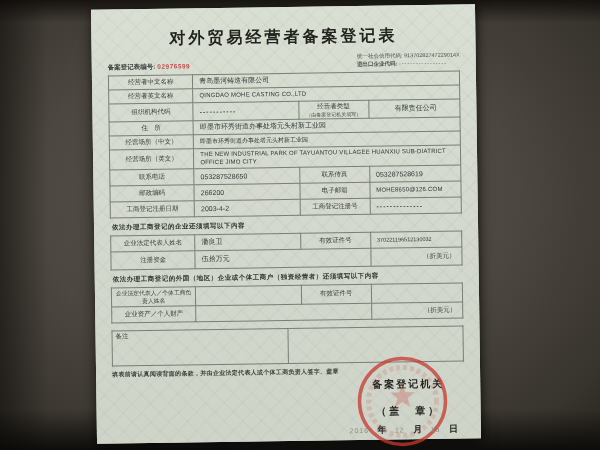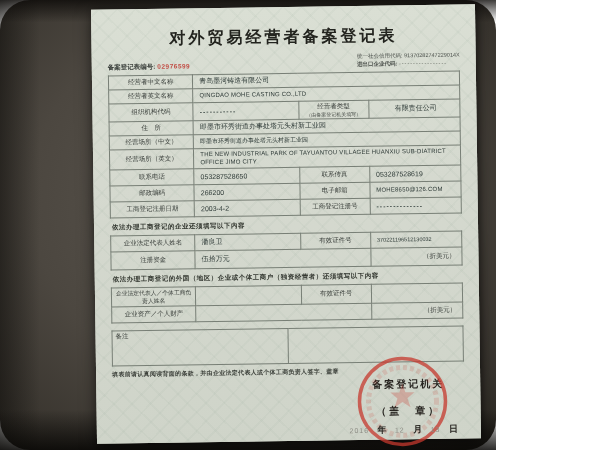--- a/index.html
+++ b/index.html
@@ -1,18 +1,18 @@
 <!DOCTYPE html>
 <html><head>
 <meta charset="utf-8">
 <style>
   html,body{margin:0;padding:0;}
   body{width:600px;height:450px;overflow:hidden;font-family:"Liberation Sans","DejaVu Sans",sans-serif;}
-  .scene{position:relative;width:496px;height:450px;
-    background:radial-gradient(ellipse at 46% 44%, #5b564f 0%, #4c4740 52%, #37332d 85%, #28251f 100%);border-radius:30px;}
+  .scene{position:relative;width:600px;height:450px;
+    background:radial-gradient(ellipse at 46% 44%, #5b564f 0%, #4c4740 52%, #37332d 85%, #28251f 100%);}
   .scene::before{content:"";position:absolute;inset:0;pointer-events:none;
     background:linear-gradient(180deg, rgba(12,10,8,.8) 0%, rgba(12,10,8,0) 5%),
                linear-gradient(0deg, rgba(8,7,5,.85) 0%, rgba(8,7,5,0) 9%),
                linear-gradient(90deg, rgba(10,9,7,.5) 0%, rgba(10,9,7,0) 8%);}
   .paper{position:absolute;left:94px;top:7px;width:384px;height:434px;
     background-color:#d6dacf;
     background-image:
       repeating-linear-gradient(45deg, rgba(110,140,120,.05) 0 2px, rgba(0,0,0,0) 2px 13px),
       repeating-linear-gradient(-45deg, rgba(110,140,120,.05) 0 2px, rgba(0,0,0,0) 2px 13px),
       linear-gradient(180deg,#dadfd4 0%, #d5d9cf 40%, #cfd4c9 100%);

